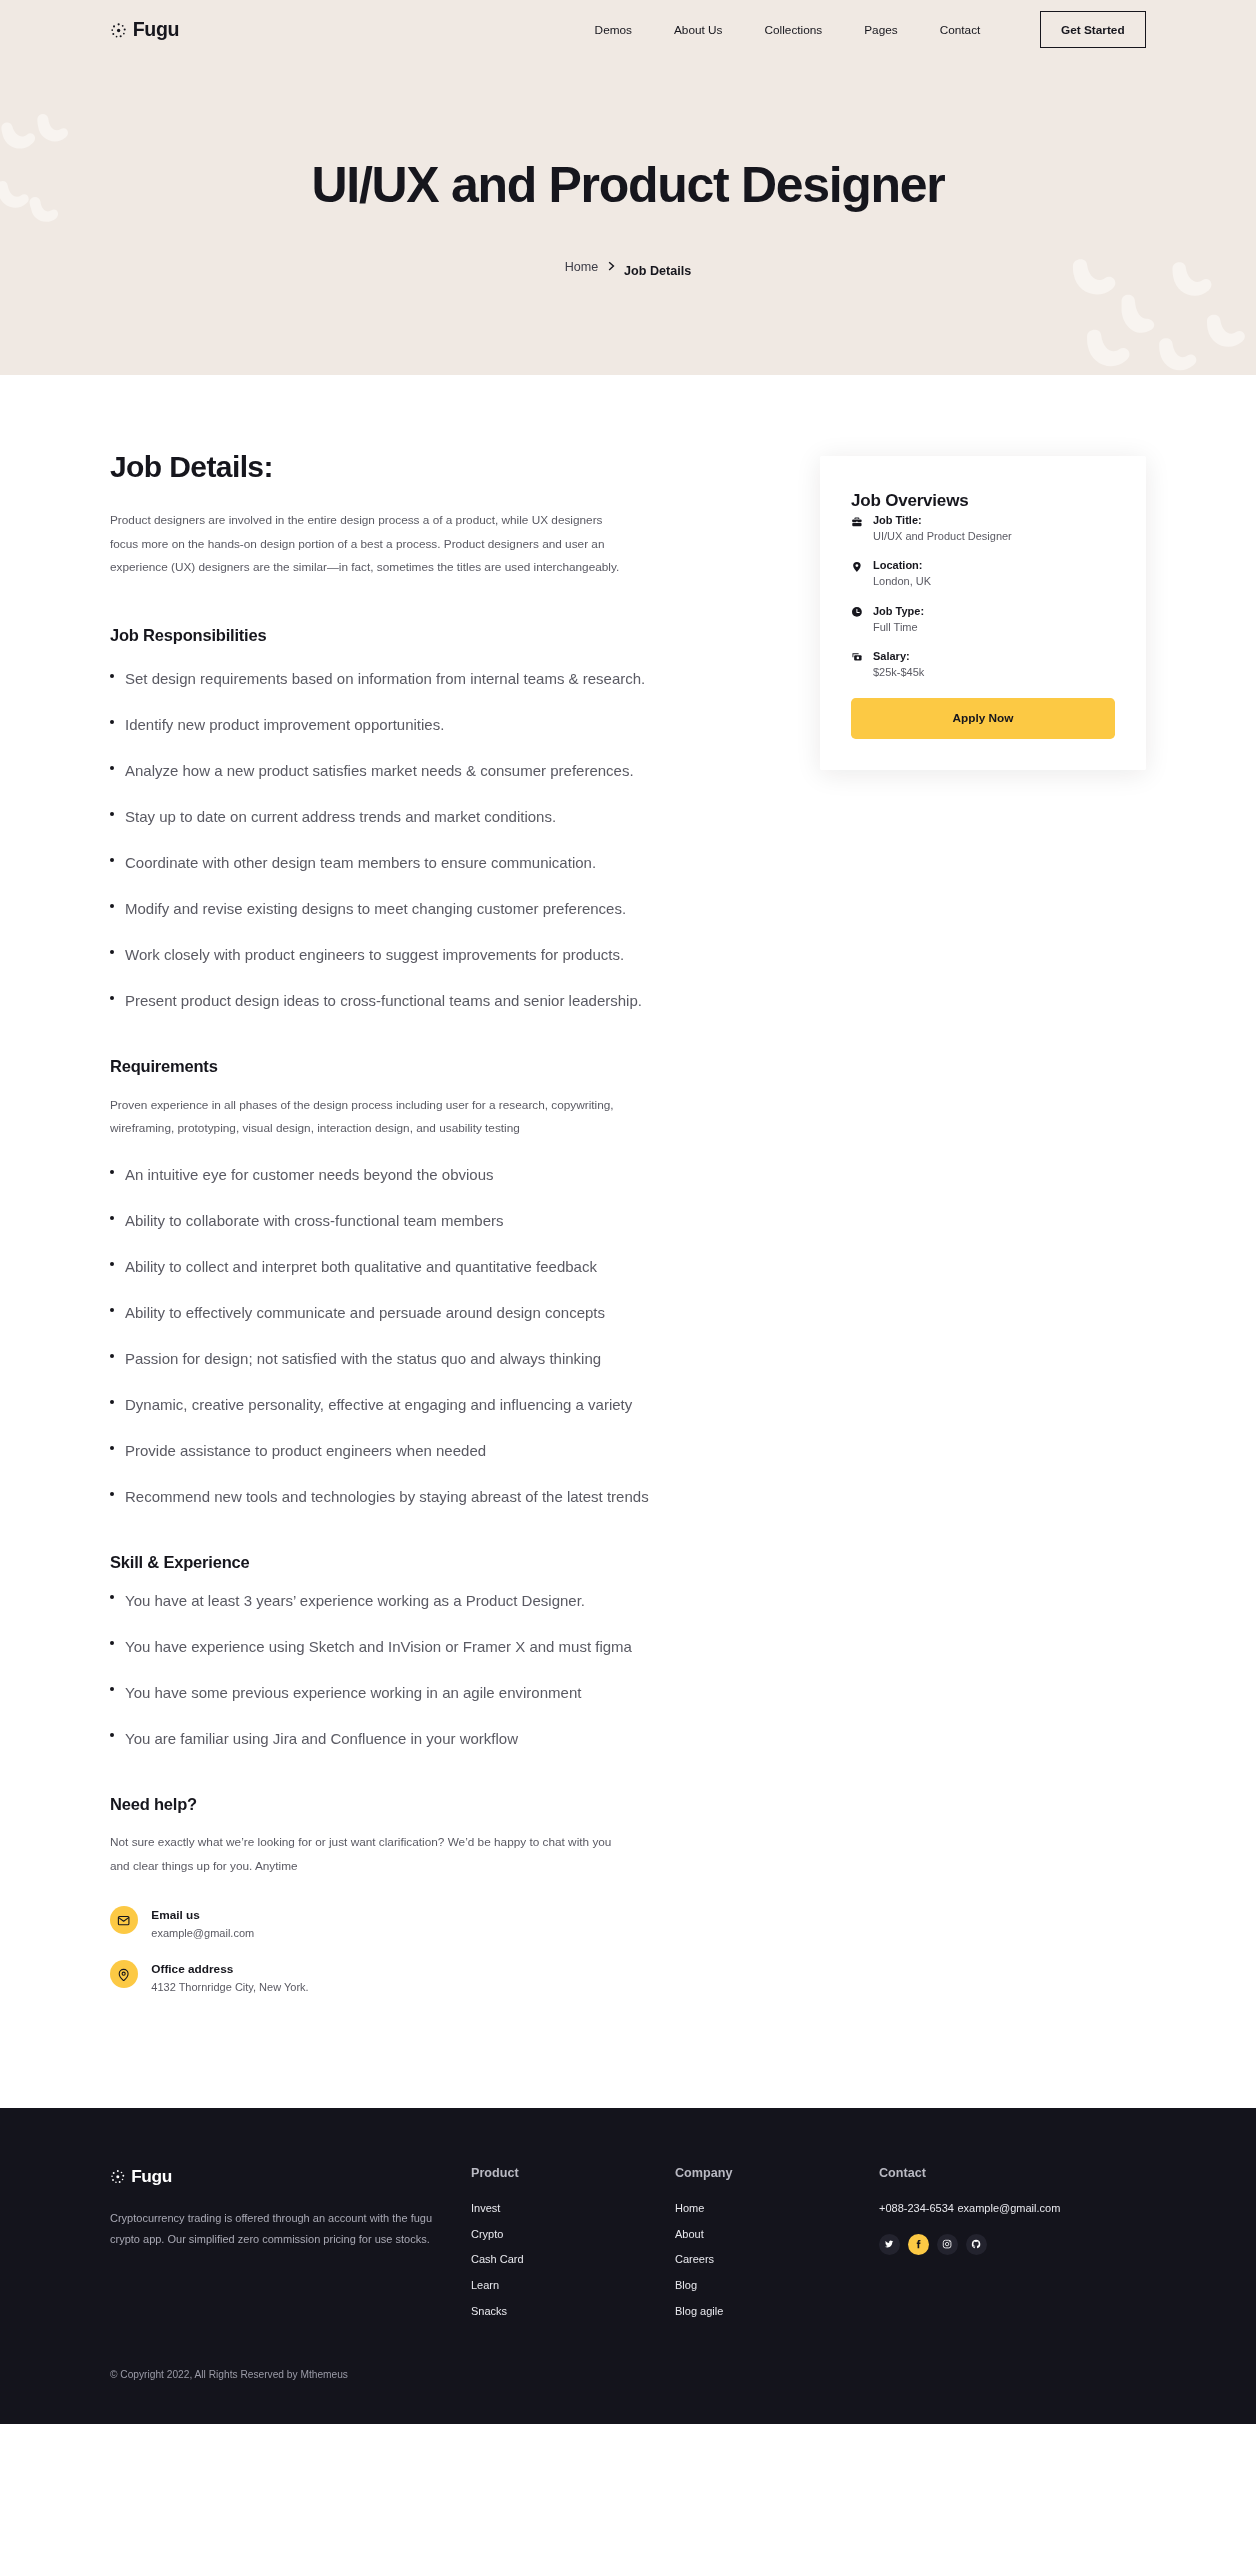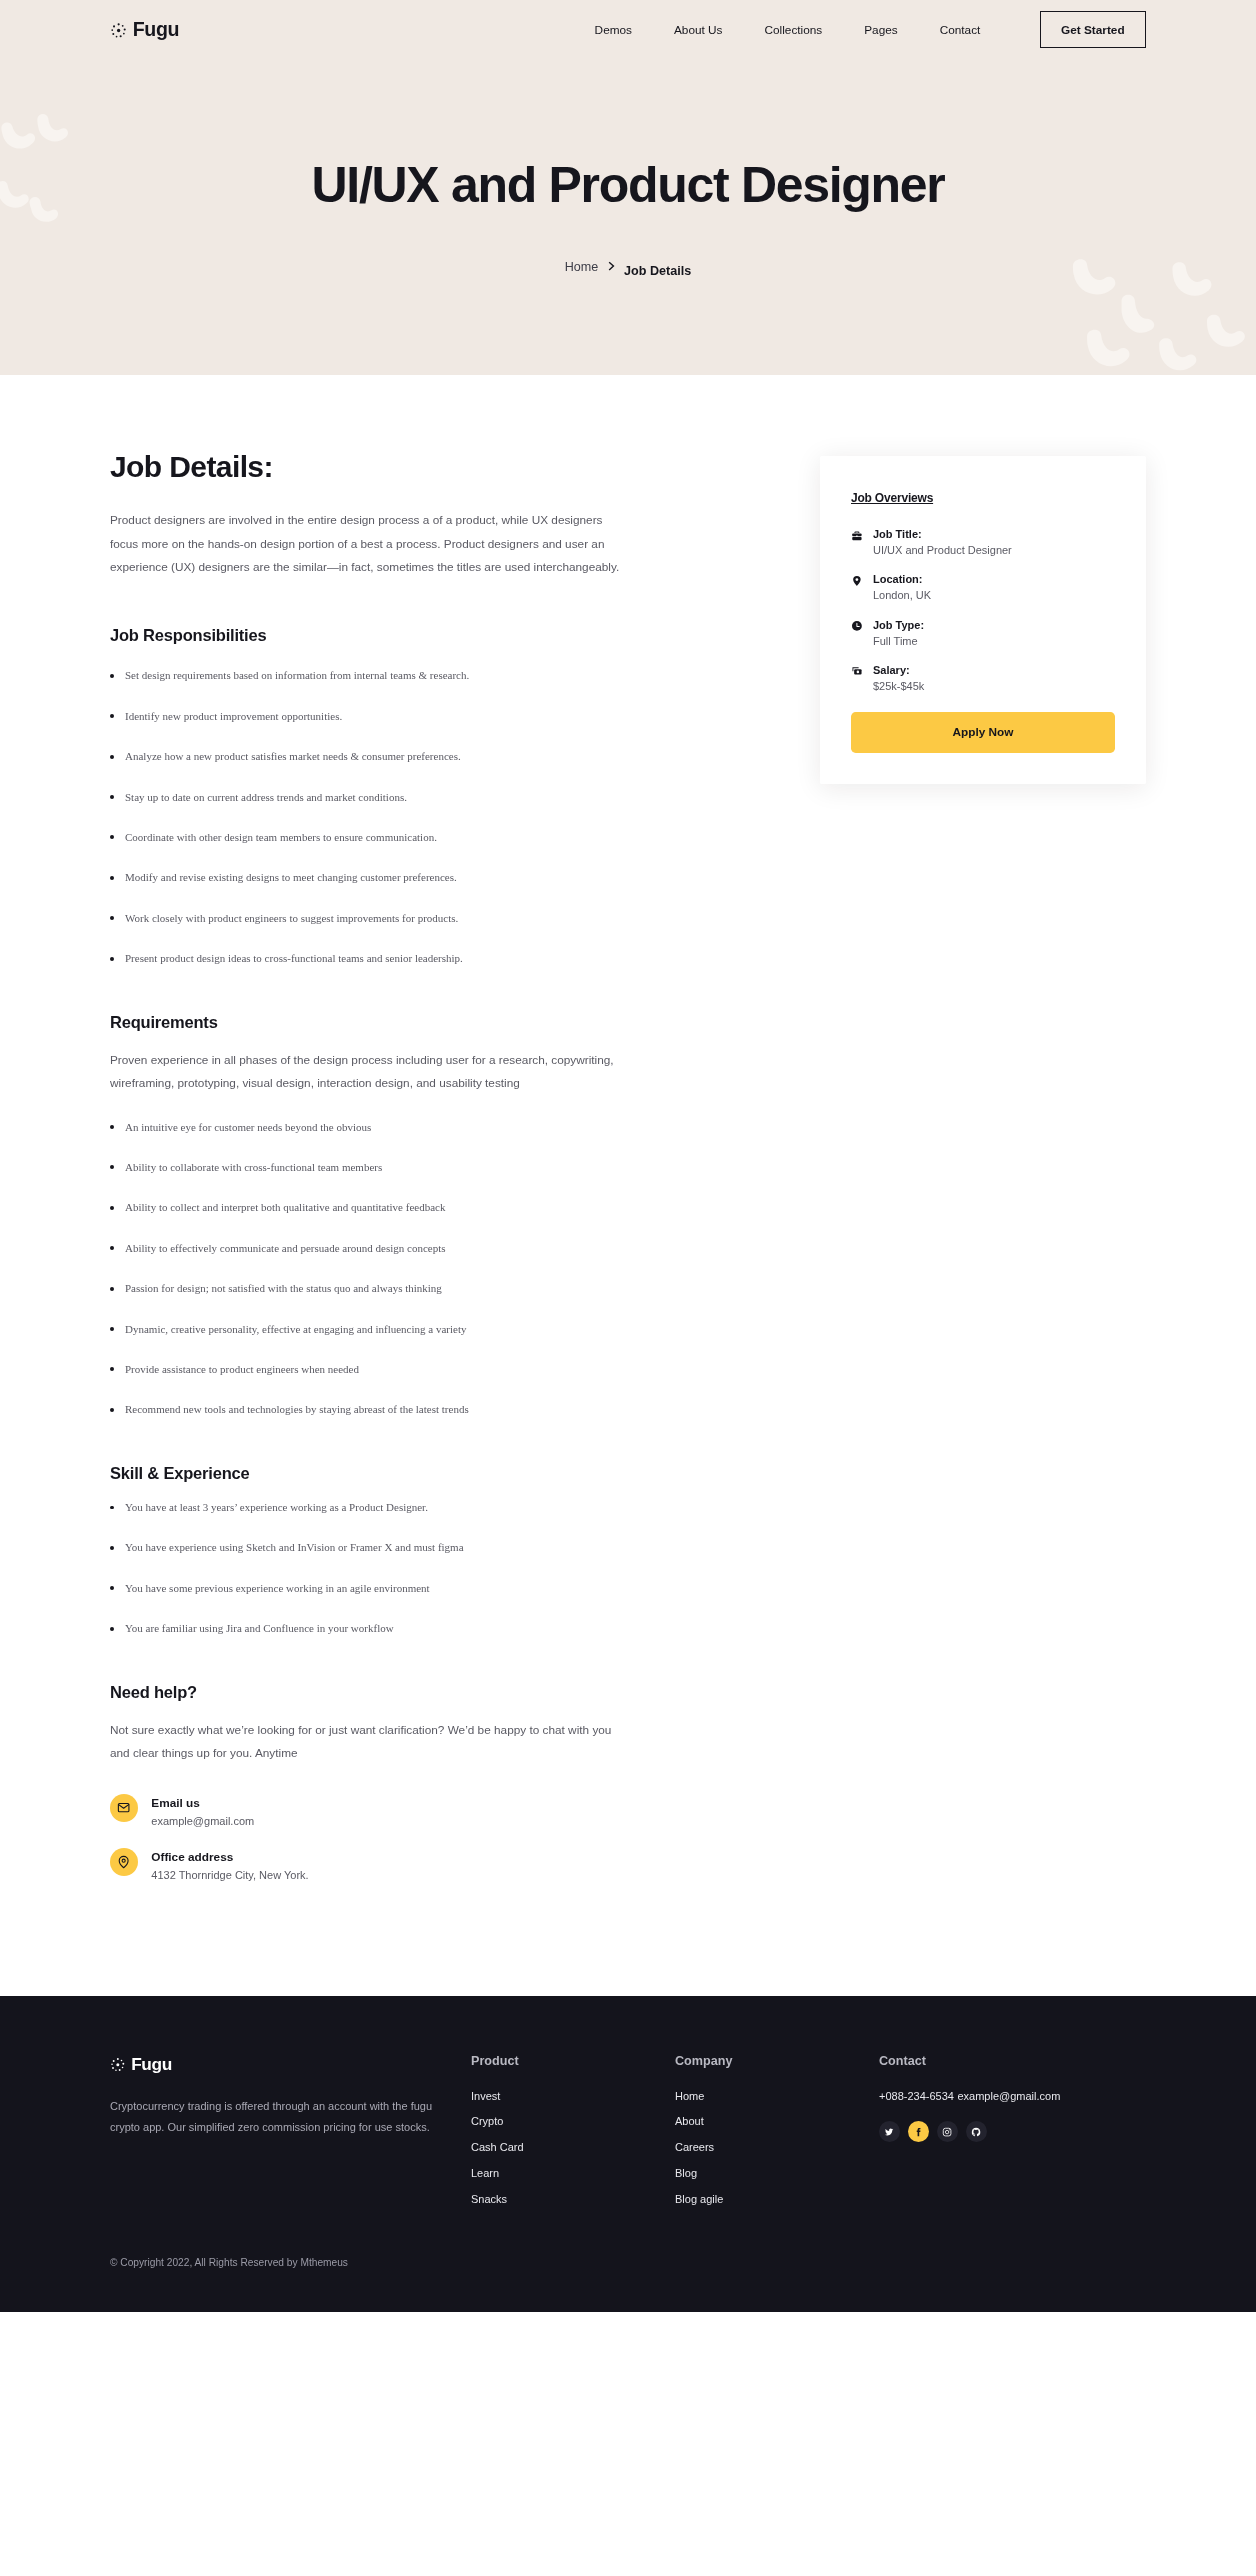--- a/index.html
+++ b/index.html
@@ -115,49 +115,47 @@
   p.body-text {
     font-size: 11.8px;
     line-height: 2.0;
     color: #5a5a63;
     max-width: 518px;
   }
   ul.bullets { list-style: none; margin-top: 23.6px; }
   ul.bullets li {
     position: relative;
     padding-left: 15px;
-    font-size: 11px;
+    font-size: 15px;
     color: #5a5a63;
     margin-bottom: 25px;
     line-height: 1.4;
-    font-family: Liberation Serif, serif;
   }
   ul.bullets li:last-child { margin-bottom: 0; }
   ul.bullets li::before {
     content: "";
     position: absolute;
     left: 0; top: 5.5px;
     width: 3.9px; height: 3.9px;
     border-radius: 50%;
     background: #16161d;
   }
 
   
   .overview-card {
     background: #ffffff;
     box-shadow: 0 3.1px 27px rgba(30,25,20,0.09);
     padding: 35px 31px 31px 31px;
     border-radius: 1.6px;
   }
   .overview-card h3 {
-    font-size: 12px;
+    font-size: 17px;
     font-weight: bold;
     letter-spacing: -0.2px;
-    margin-bottom: 23px;
-    text-decoration: underline;
+    margin-bottom: 3px;
   }
   .ov-row { display: flex; gap: 9.4px; margin-bottom: 17.3px; }
   .ov-icon {
     width: 12.6px; flex: none;
     padding-top: 1.6px;
     color: #16161d;
   }
   .ov-icon svg { display: block; }
   .ov-label { font-size: 11px; font-weight: bold; color: #16161d; margin-bottom: 3.9px; }
   .ov-value { font-size: 11px; color: #5a5a63; }

